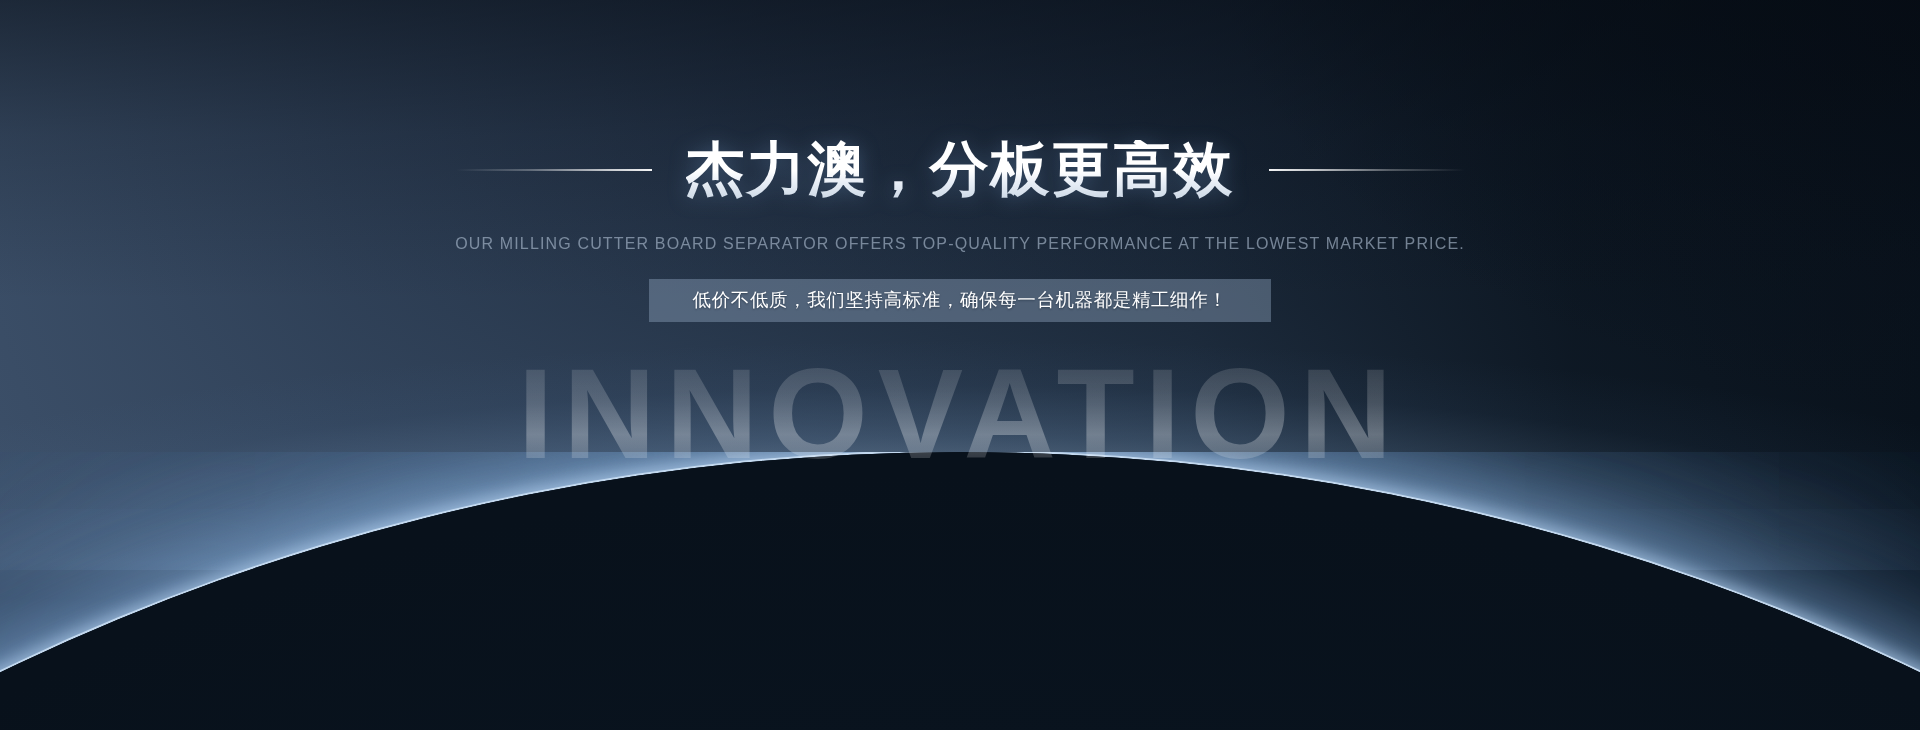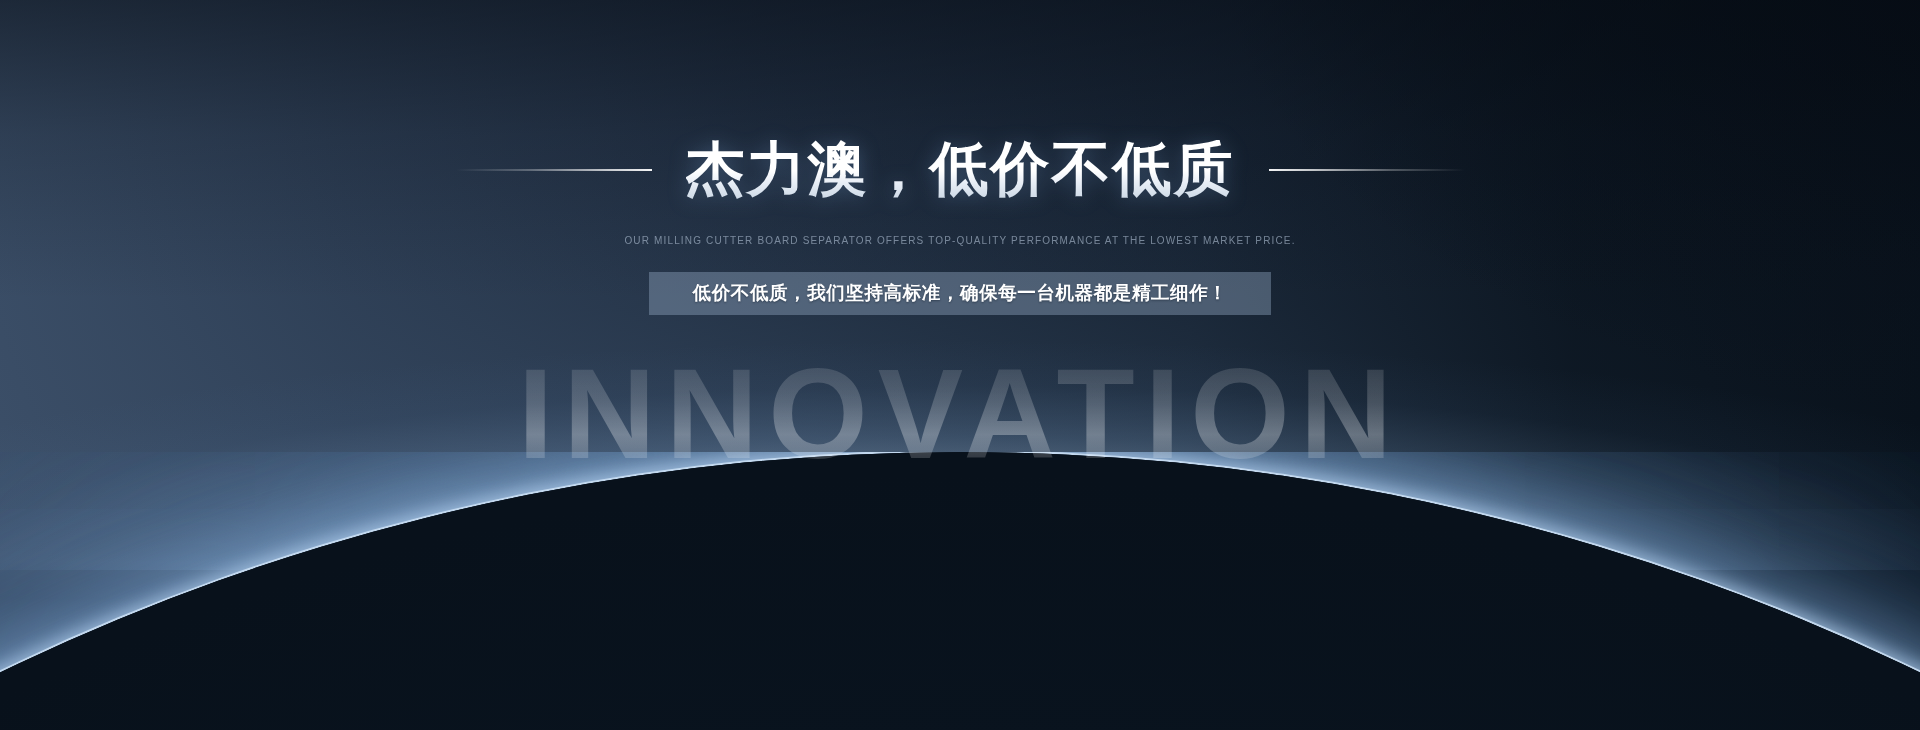--- a/index.html
+++ b/index.html
@@ -257,35 +257,35 @@
         #cdd9e6 100%);
     -webkit-background-clip: text;
     background-clip: text;
     color: transparent;
     -webkit-text-fill-color: transparent;
     filter: drop-shadow(0 2px 10px rgba(120,160,210,0.35));
   }
 
   .subtitle-en {
     margin-top: 36px;
-    font-size: 10px;
+    font-size: 16px;
     letter-spacing: 1.15px;
     font-weight: 400;
     color: rgba(176,192,212,0.62);
     white-space: nowrap;
   }
 
   .highlight-bar {
     display: inline-block;
     margin-top: 26px;
     padding: 10px 44px 11px;
     background: rgba(146,166,192,0.42);
     color: #ffffff;
     font-size: 18.5px;
-    font-weight: 700;
+    font-weight: 400;
     letter-spacing: 0.6px;
     line-height: 1.2;
     white-space: nowrap;
     text-shadow: 0 1px 2px rgba(12,22,36,0.45);
   }
 </style>
 </head>
 <body>
 
 <div class="banner">
@@ -301,21 +301,21 @@
     <div class="city-fade"></div>
     <div class="earth-rim"></div>
   </div>
 
   <div class="watermark">INNOVATION</div>
 
   <div class="content">
 
     <div class="title-row">
       <div class="rule rule-left"></div>
-      <div class="title">杰力澳，低价不低质</div>
+      <div class="title">杰力澳，分板更高效</div>
       <div class="rule rule-right"></div>
     </div>
 
     <div class="subtitle-en">OUR MILLING CUTTER BOARD SEPARATOR OFFERS TOP-QUALITY PERFORMANCE AT THE LOWEST MARKET PRICE.</div>
 
     <div>
       <div class="highlight-bar">低价不低质，我们坚持高标准，确保每一台机器都是精工细作！</div>
     </div>
 
   </div>

